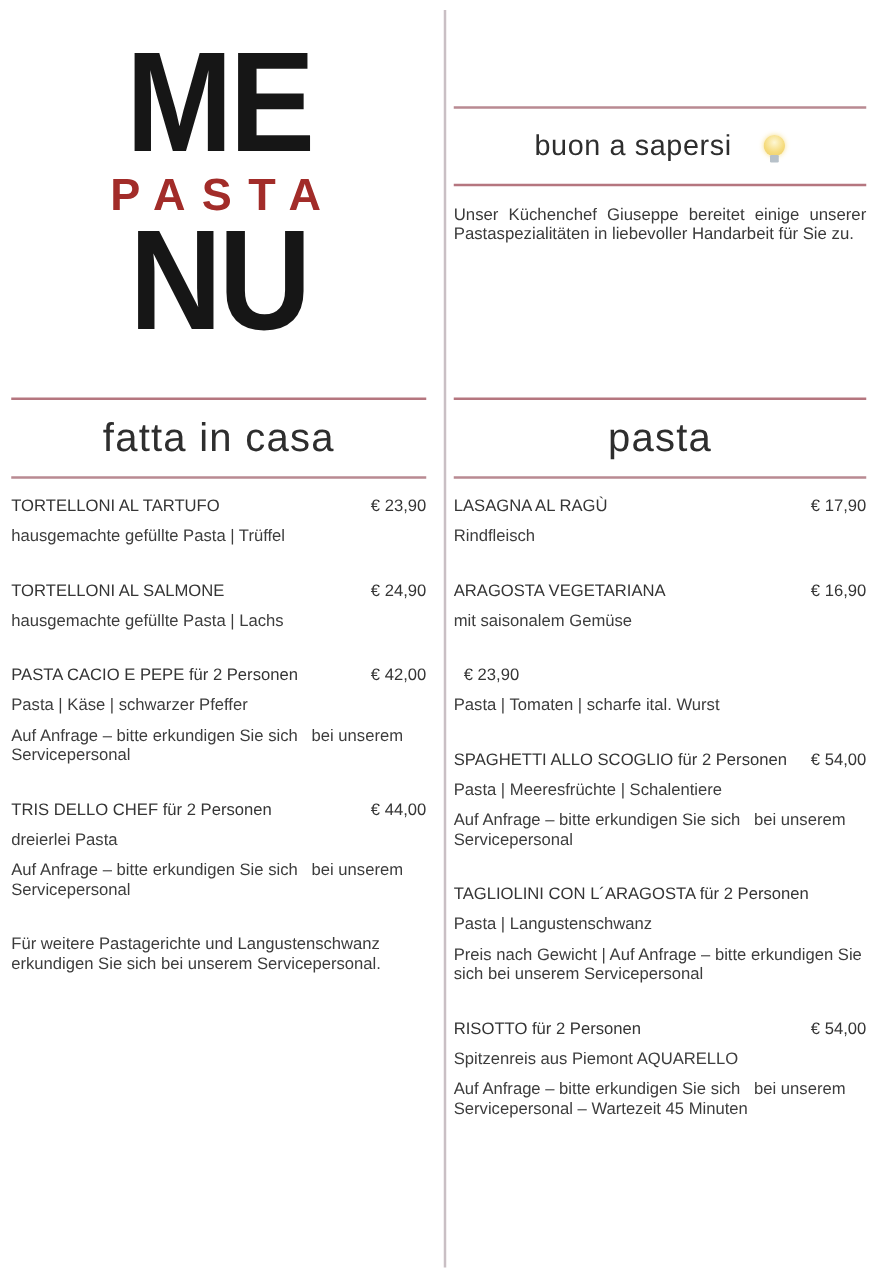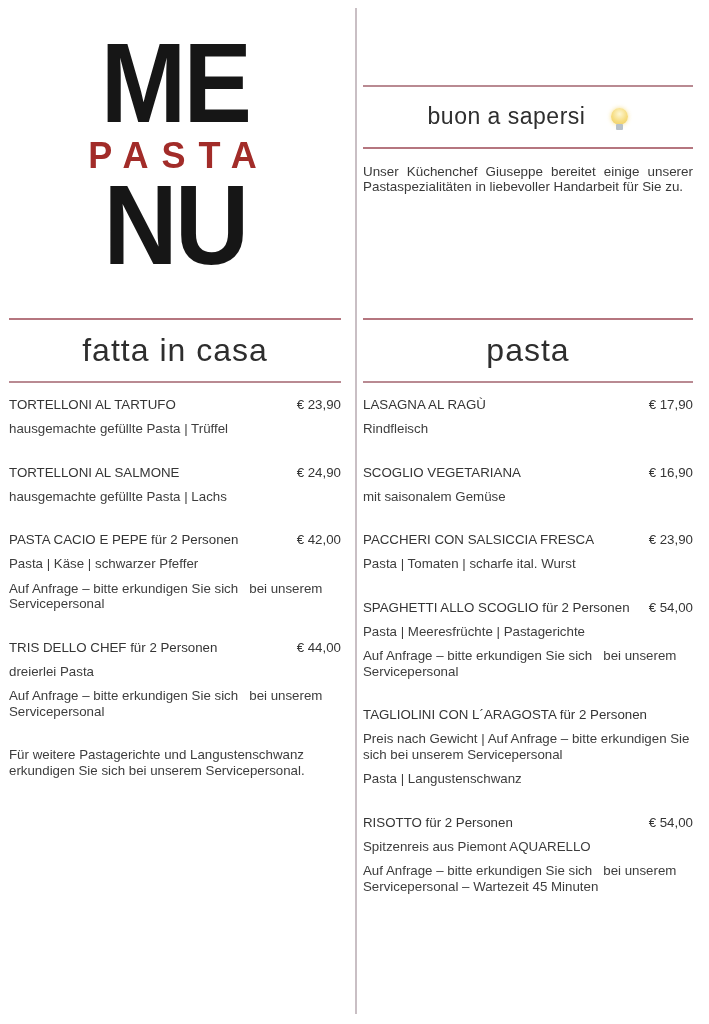--- a/index.html
+++ b/index.html
@@ -187,52 +187,51 @@
       <div class="item">
         <div class="item-row">
           <span class="item-name">LASAGNA AL RAGÙ</span>
           <span class="item-price">€ 17,90</span>
         </div>
         <div class="item-line">Rindfleisch</div>
       </div>
 
       <div class="item">
         <div class="item-row">
-          <span class="item-name">SCOGLIO VEGETARIANA</span>
+          <span class="item-name">ARAGOSTA VEGETARIANA</span>
           <span class="item-price">€ 16,90</span>
         </div>
         <div class="item-line">mit saisonalem Gemüse</div>
       </div>
 
       <div class="item">
         <div class="item-row">
-          <span class="item-name">PACCHERI CON SALSICCIA FRESCA</span>
           <span class="item-price">€ 23,90</span>
         </div>
         <div class="item-line">Pasta | Tomaten | scharfe ital. Wurst</div>
       </div>
 
       <div class="item">
         <div class="item-row">
           <span class="item-name">SPAGHETTI ALLO SCOGLIO für 2 Personen</span>
           <span class="item-price">€ 54,00</span>
         </div>
-        <div class="item-line">Pasta | Meeresfrüchte | Pastagerichte</div>
+        <div class="item-line">Pasta | Meeresfrüchte | Schalentiere</div>
         <div class="item-line">Auf Anfrage – bitte erkundigen Sie sich   bei unserem
 Servicepersonal</div>
       </div>
 
       <div class="item">
         <div class="item-row">
           <span class="item-name">TAGLIOLINI CON L´ARAGOSTA für 2 Personen</span>
           <span class="item-price"></span>
         </div>
+        <div class="item-line">Pasta | Langustenschwanz</div>
         <div class="item-line">Preis nach Gewicht | Auf Anfrage – bitte erkundigen Sie
 sich bei unserem Servicepersonal</div>
-        <div class="item-line">Pasta | Langustenschwanz</div>
       </div>
 
       <div class="item">
         <div class="item-row">
           <span class="item-name">RISOTTO für 2 Personen</span>
           <span class="item-price">€ 54,00</span>
         </div>
         <div class="item-line">Spitzenreis aus Piemont AQUARELLO</div>
         <div class="item-line">Auf Anfrage – bitte erkundigen Sie sich   bei unserem
 Servicepersonal – Wartezeit 45 Minuten</div>

